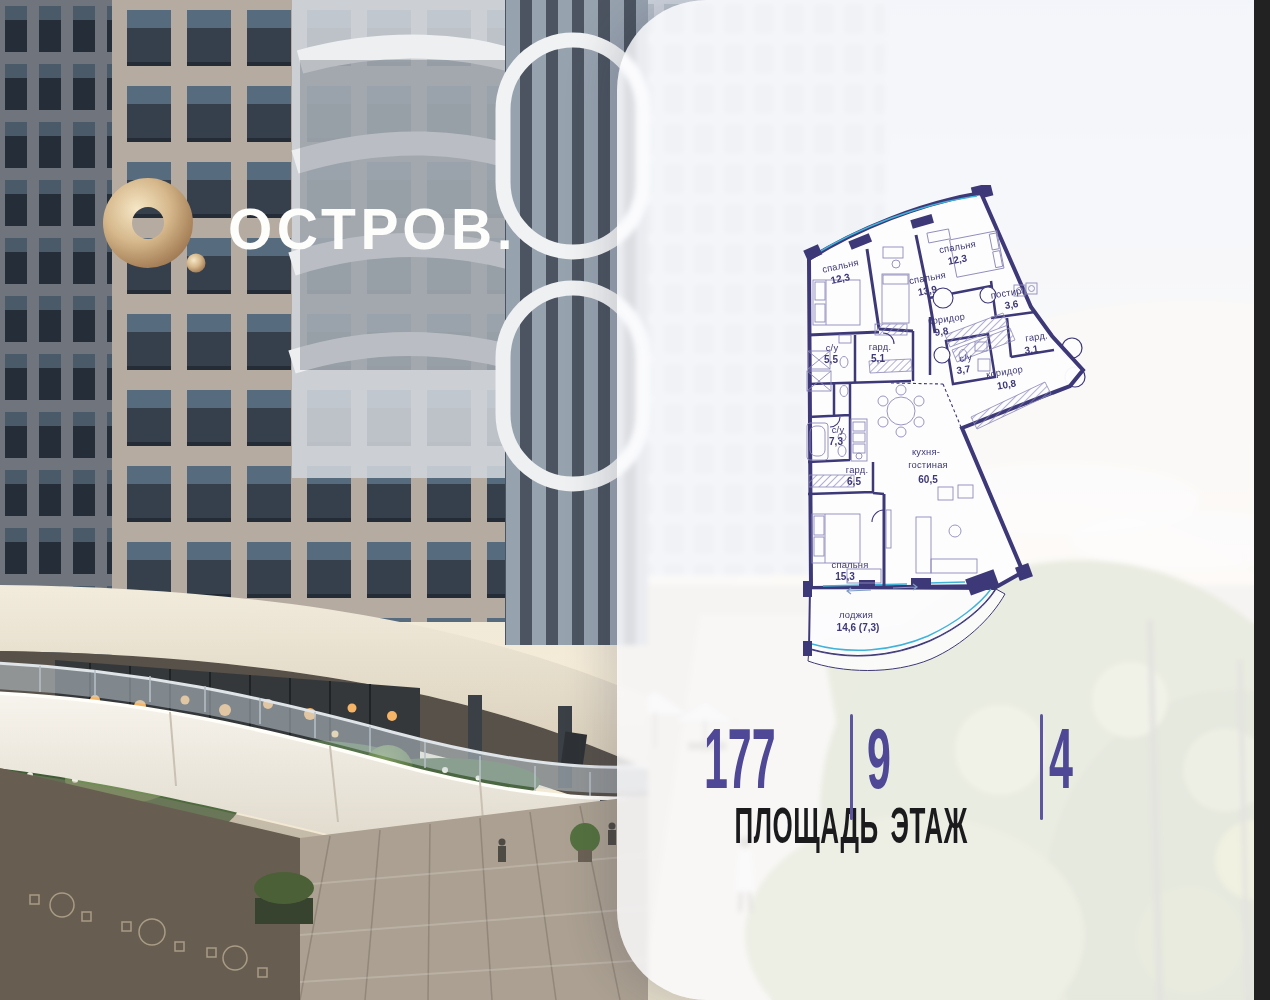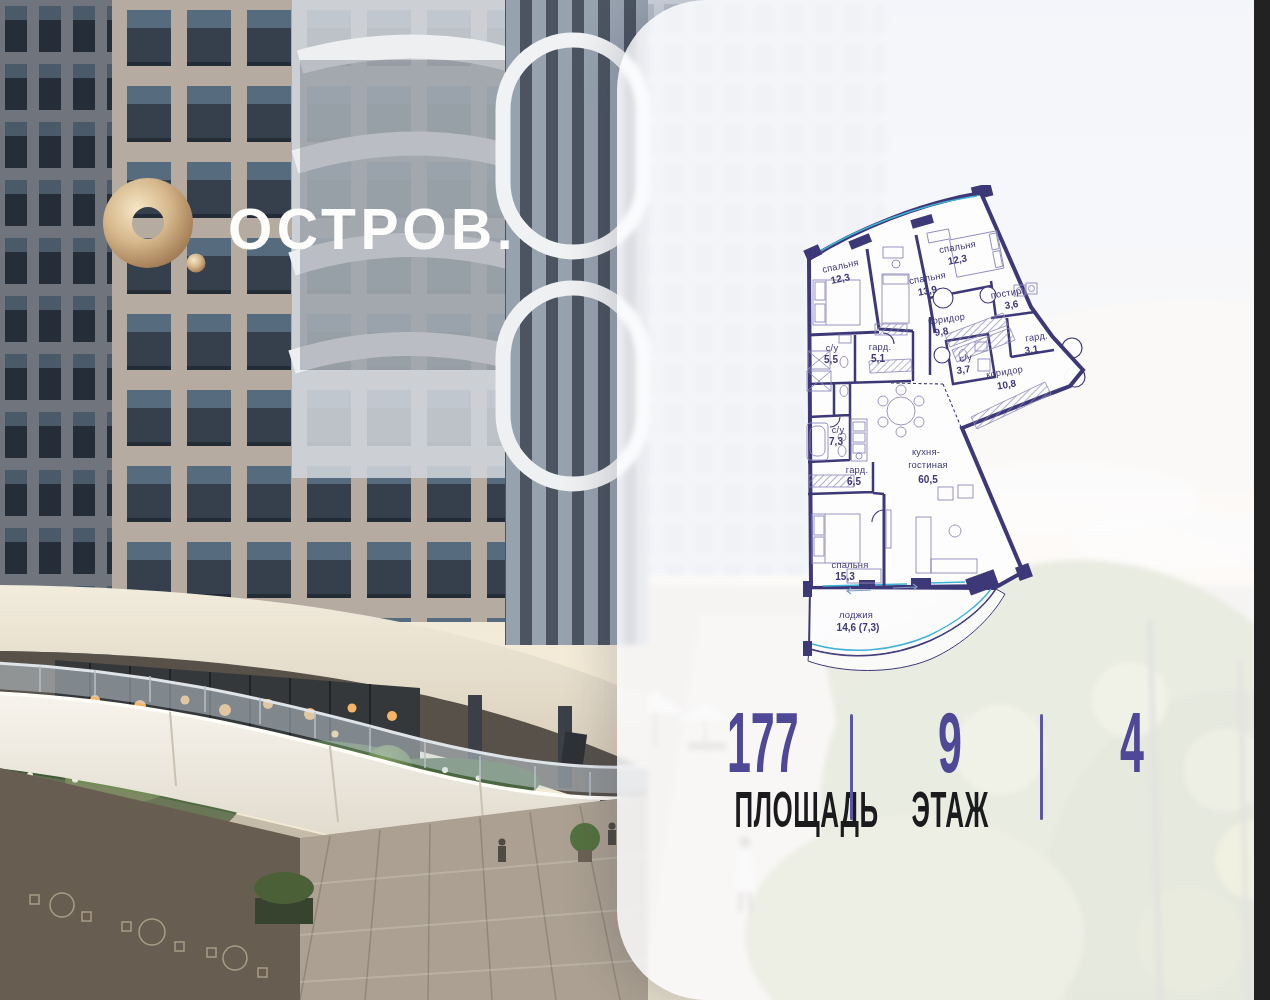--- a/index.html
+++ b/index.html
@@ -9,21 +9,21 @@
   .panel{position:absolute;left:617px;top:0;width:653px;height:1000px;
          border-radius:90px 0 0 90px;
          background:rgba(252,253,255,0.82);
          backdrop-filter:blur(2.5px);
          box-shadow:-16px 0 38px rgba(50,50,75,0.16);}
   .plan-svg{position:absolute;left:178px;top:185px;display:block;}
   .plan-label{fill:#3d3877;font-family:"Liberation Sans",sans-serif;}
   .rname{font-size:9.4px;font-weight:500;letter-spacing:.2px;text-anchor:middle;}
   .rarea{font-size:10px;font-weight:600;text-anchor:middle;}
   .stats{position:absolute;left:0;top:0;width:653px;height:1000px;pointer-events:none;}
-  .stat{position:absolute;width:190px;text-align:center;top:699px;}
+  .stat{position:absolute;width:190px;top:715px;}
   .stat-value{display:inline-block;font-size:86px;line-height:86px;font-weight:700;
               color:#4e4897;transform:scaleX(.5);transform-origin:center;white-space:nowrap;}
   .stat-label{}
   .stat-label span{display:inline-block;font-size:50px;line-height:50px;font-weight:700;
               color:#1b1b1e;transform:scaleX(.52);transform-origin:center;white-space:nowrap;
               letter-spacing:1px;}
   .divider{position:absolute;top:714px;width:3px;height:106px;background:#5b55a4;border-radius:2px;}
 </style>
 </head>
 <body>

